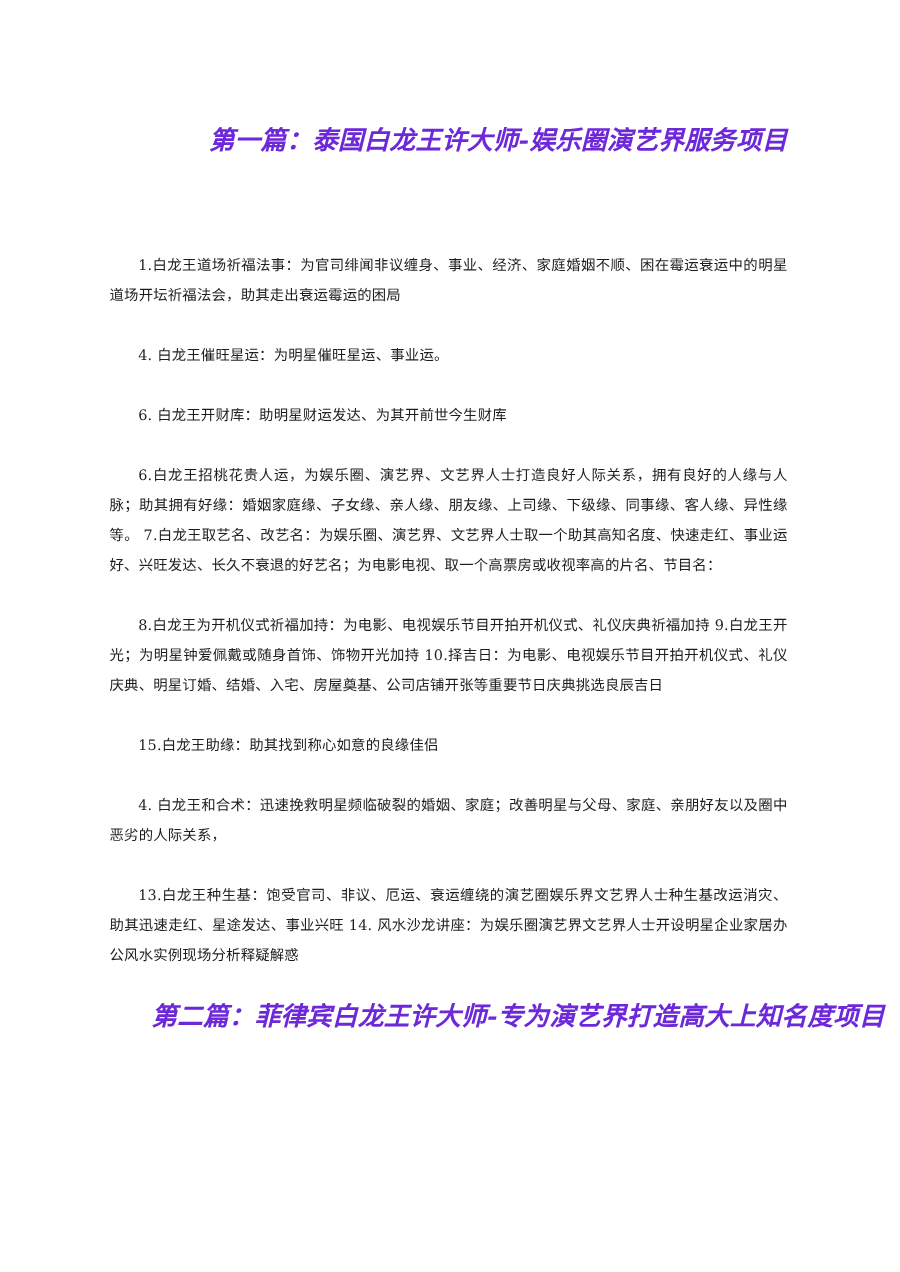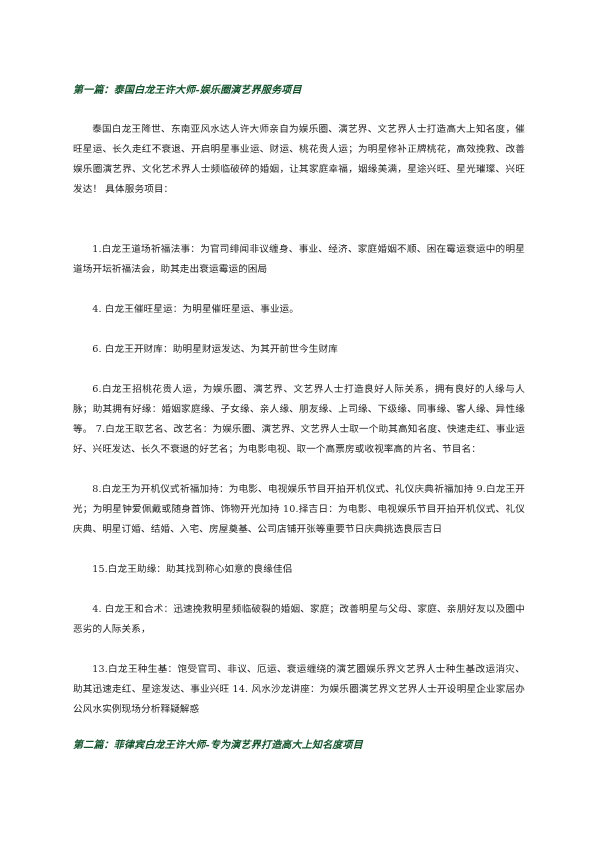--- a/index.html
+++ b/index.html
@@ -25,32 +25,33 @@
   }
   .content {
     position: absolute;
     left: 73px;
     top: 0;
     width: 452px;
   }
   .heading {
     font-weight: bold;
     font-style: italic;
-    font-size: 10px;
+    font-size: 17px;
     line-height: 1.35;
     letter-spacing: 0.2px;
-    color: #14532d;
-    text-align: left;
+    color: #6d28d9;
+    text-align: right;
     white-space: nowrap;
   }
   .h1-block {
     padding-top: 83px;
   }
   .h2-block {
     padding-top: 19px;
+    margin-left: 28px;
   }
   p.body {
     font-size: 9.6px;
     line-height: 20px;
     color: #1d1d1d;
     text-align: justify;
     text-justify: inter-ideograph;
     margin: 0;
     letter-spacing: 0.12px;
   }
@@ -65,21 +66,20 @@
 
 <div class="page">
   <div class="content">
 
     <div class="h1-block">
       <div class="heading">第一篇：泰国白龙王许大师-娱乐圈演艺界服务项目</div>
     </div>
 
     <div class="gap-lg"></div>
 
-    <p class="body indent">泰国白龙王降世、东南亚风水达人许大师亲自为娱乐圈、演艺界、文艺界人士打造高大上知名度，催旺星运、长久走红不衰退、开启明星事业运、财运、桃花贵人运；为明星修补正牌桃花，高效挽救、改善娱乐圈演艺界、文化艺术界人士频临破碎的婚姻，让其家庭幸福，姻缘美满，星途兴旺、星光璀璨、兴旺发达！ 具体服务项目：</p>
 
     <div class="gap-md"></div>
 
 
     <div class="gap-md"></div>
 
     <p class="body indent">1.白龙王道场祈福法事：为官司绯闻非议缠身、事业、经济、家庭婚姻不顺、困在霉运衰运中的明星道场开坛祈福法会，助其走出衰运霉运的困局</p>
 
     <div class="gap-md"></div>
 

